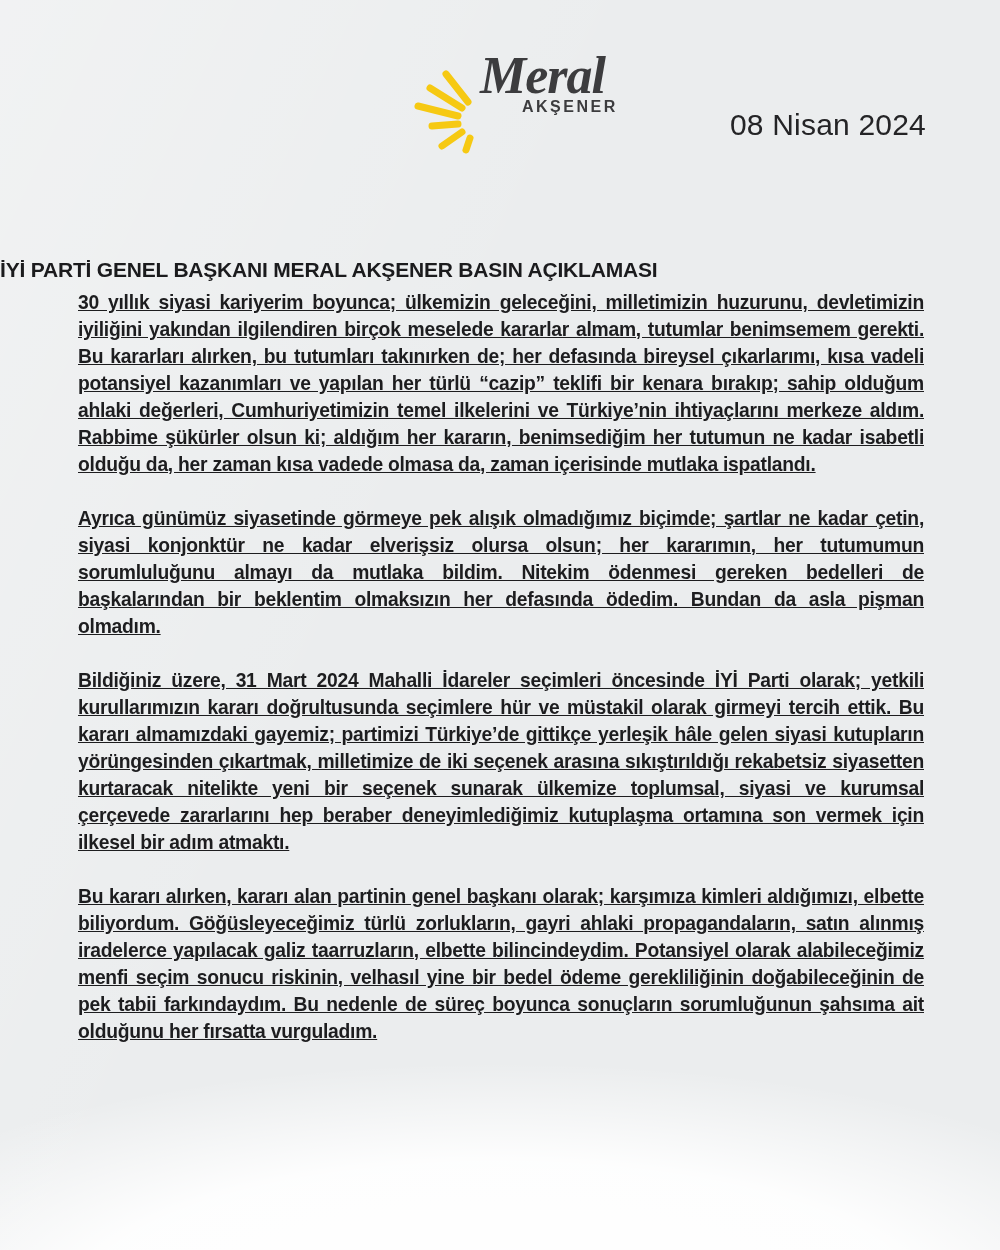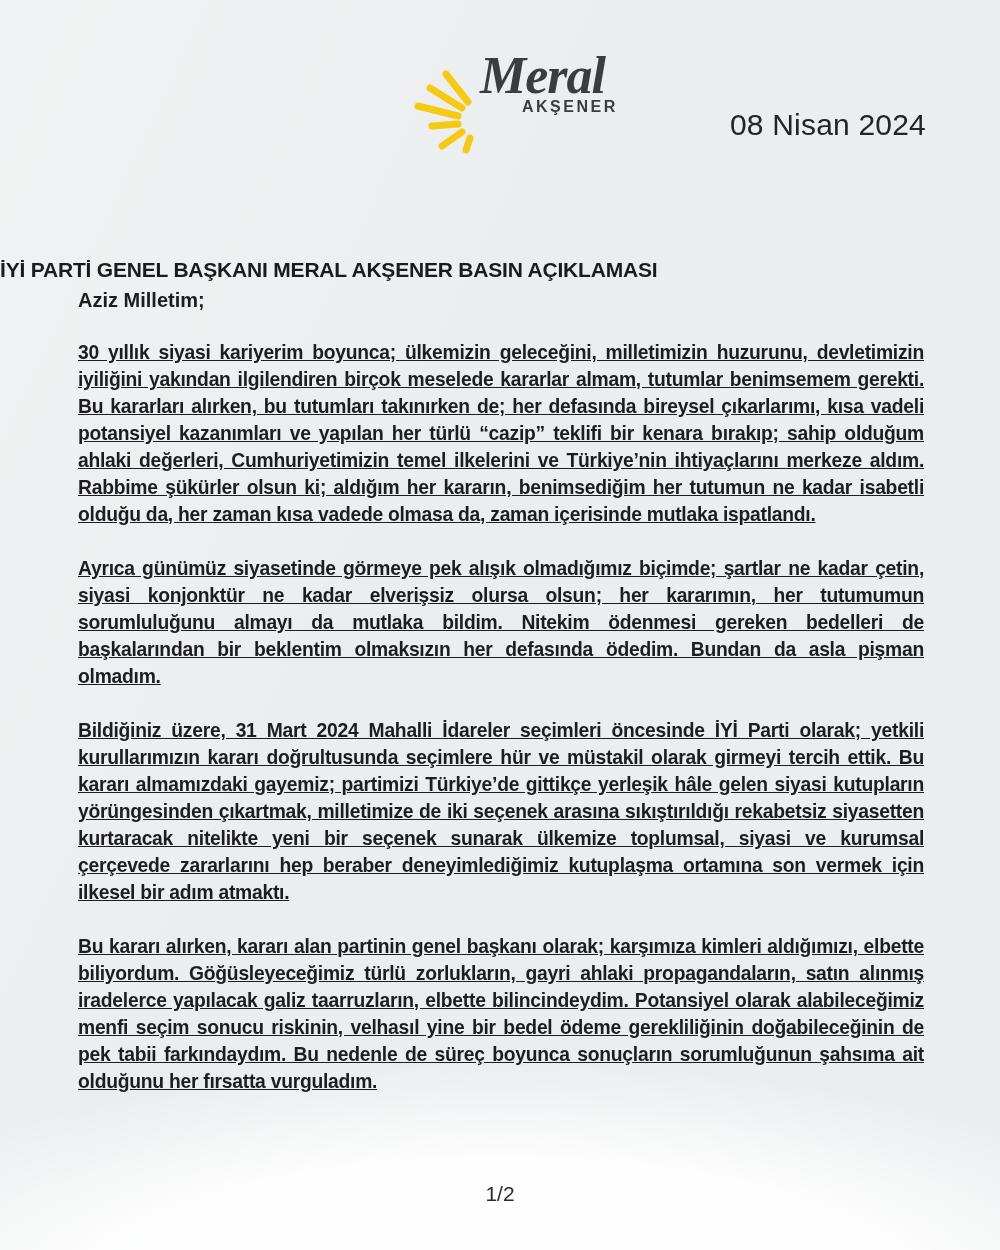--- a/index.html
+++ b/index.html
@@ -127,22 +127,20 @@
       <div class="logo-script">Meral</div>
       <div class="logo-caps">AKŞENER</div>
     </span>
   </div>
 
   <div class="doc-date">08 Nisan 2024</div>
 
   <div class="doc-title">İYİ PARTİ GENEL BAŞKANI MERAL AKŞENER BASIN AÇIKLAMASI</div>
 
   <div class="doc-body">
-    <p class="salutation">Aziz Milletim;</p>
     <p class="para">30 yıllık siyasi kariyerim boyunca; ülkemizin geleceğini, milletimizin huzurunu, devletimizin iyiliğini yakından ilgilendiren birçok meselede kararlar almam, tutumlar benimsemem gerekti. Bu kararları alırken, bu tutumları takınırken de; her defasında bireysel çıkarlarımı, kısa vadeli potansiyel kazanımları ve yapılan her türlü “cazip” teklifi bir kenara bırakıp; sahip olduğum ahlaki değerleri, Cumhuriyetimizin temel ilkelerini ve Türkiye’nin ihtiyaçlarını merkeze aldım. Rabbime şükürler olsun ki; aldığım her kararın, benimsediğim her tutumun ne kadar isabetli olduğu da, her zaman kısa vadede olmasa da, zaman içerisinde mutlaka ispatlandı.</p>
     <p class="para">Ayrıca günümüz siyasetinde görmeye pek alışık olmadığımız biçimde; şartlar ne kadar çetin, siyasi konjonktür ne kadar elverişsiz olursa olsun; her kararımın, her tutumumun sorumluluğunu almayı da mutlaka bildim. Nitekim ödenmesi gereken bedelleri de başkalarından bir beklentim olmaksızın her defasında ödedim. Bundan da asla pişman olmadım.</p>
     <p class="para">Bildiğiniz üzere, 31 Mart 2024 Mahalli İdareler seçimleri öncesinde İYİ Parti olarak; yetkili kurullarımızın kararı doğrultusunda seçimlere hür ve müstakil olarak girmeyi tercih ettik. Bu kararı almamızdaki gayemiz; partimizi Türkiye’de gittikçe yerleşik hâle gelen siyasi kutupların yörüngesinden çıkartmak, milletimize de iki seçenek arasına sıkıştırıldığı rekabetsiz siyasetten kurtaracak nitelikte yeni bir seçenek sunarak ülkemize toplumsal, siyasi ve kurumsal çerçevede zararlarını hep beraber deneyimlediğimiz kutuplaşma ortamına son vermek için ilkesel bir adım atmaktı.</p>
     <p class="para">Bu kararı alırken, kararı alan partinin genel başkanı olarak; karşımıza kimleri aldığımızı, elbette biliyordum. Göğüsleyeceğimiz türlü zorlukların, gayri ahlaki propagandaların, satın alınmış iradelerce yapılacak galiz taarruzların, elbette bilincindeydim. Potansiyel olarak alabileceğimiz menfi seçim sonucu riskinin, velhasıl yine bir bedel ödeme gerekliliğinin doğabileceğinin de pek tabii farkındaydım. Bu nedenle de süreç boyunca sonuçların sorumluğunun şahsıma ait olduğunu her fırsatta vurguladım.</p>
   </div>
 
-  <div class="page-indicator">1/2</div>
 
 </div>
 
 </body></html>

